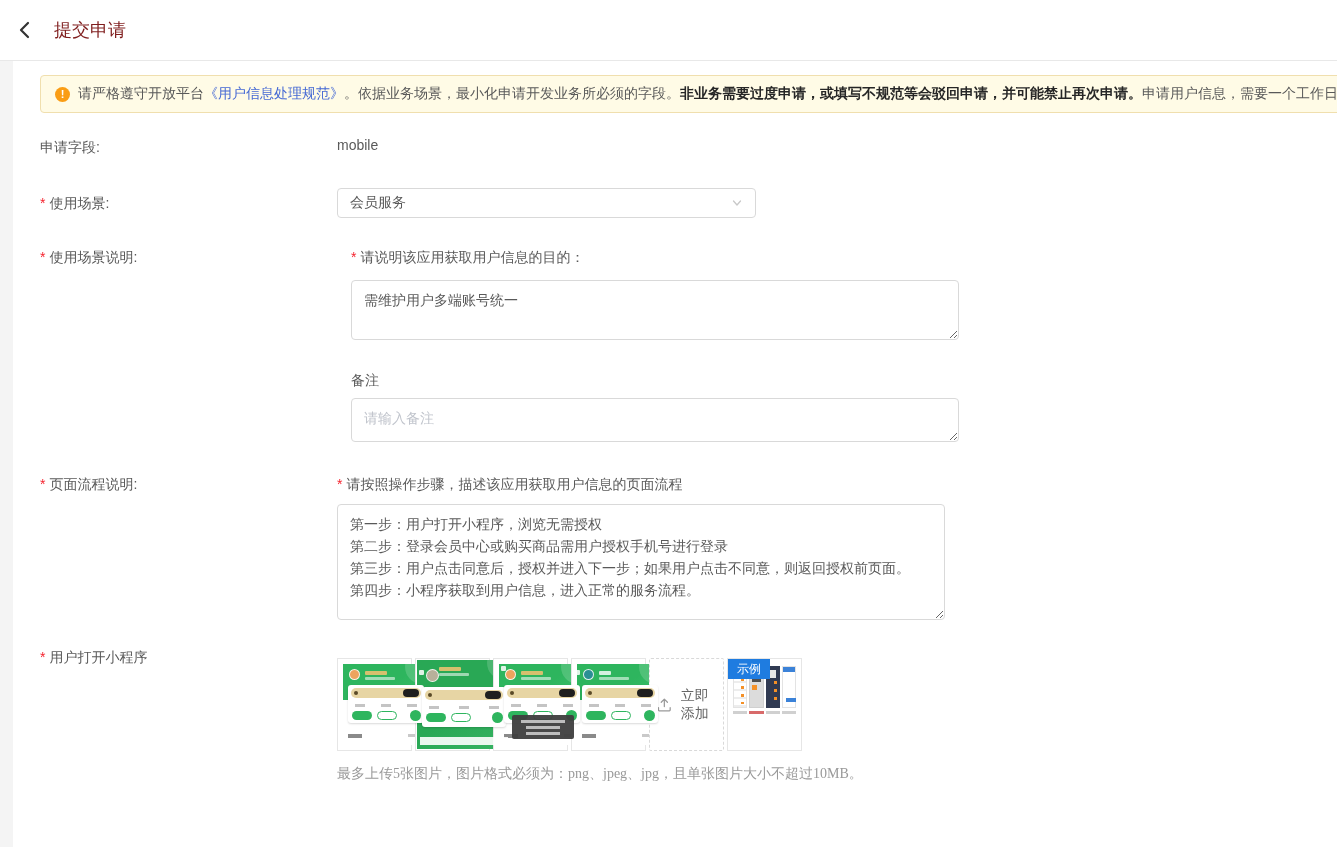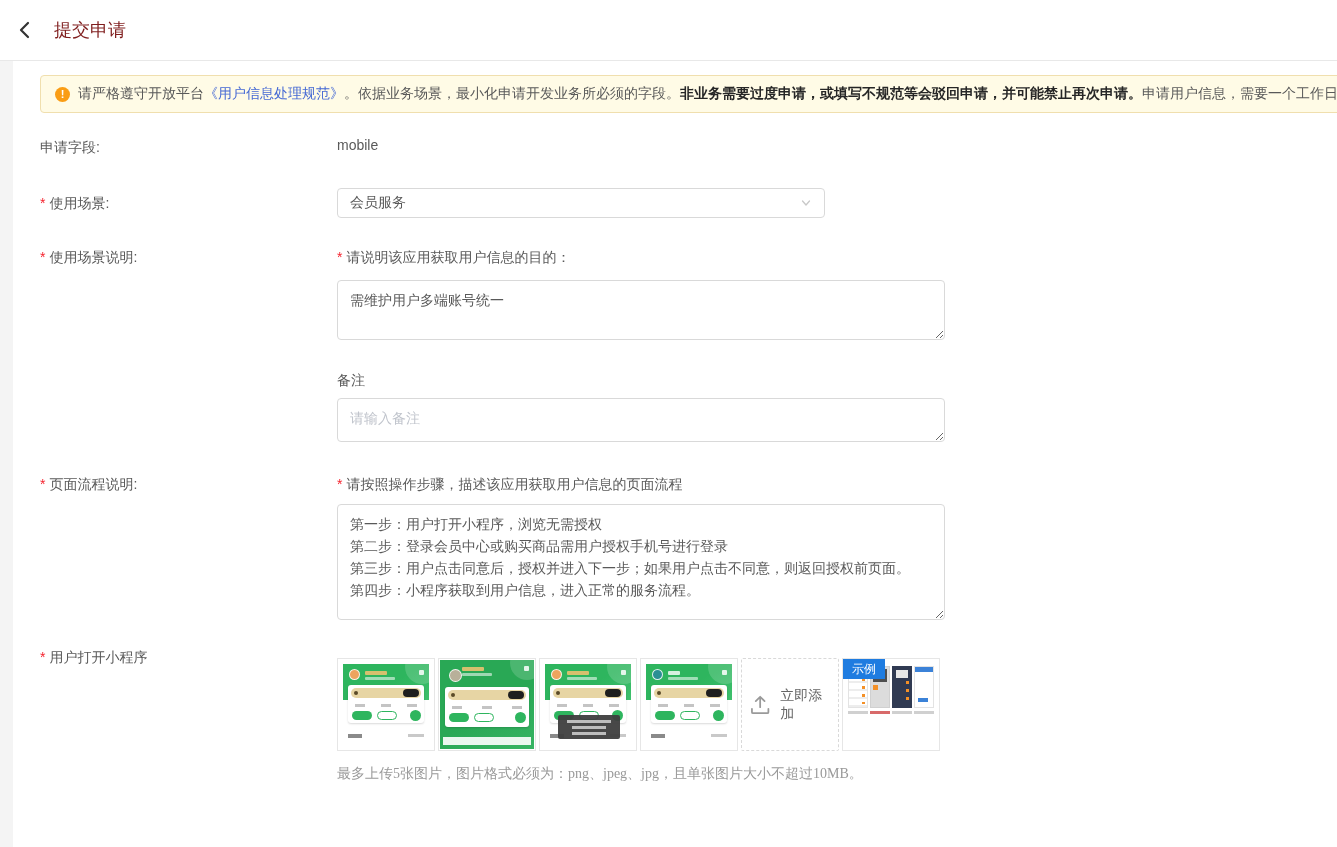--- a/index.html
+++ b/index.html
@@ -32,41 +32,41 @@
   .form-row { display:flex; align-items:flex-start; }
   .label-col { width:297px; flex:0 0 auto; font-size:14px; color:#595959;
     line-height:20px; padding-top:0; }
   .content-col { font-size:14px; color:#595959; }
   .req { color:#f5222d; margin-right:4px; }
   .sub-label { font-size:14px; color:#595959; line-height:20px; }
 
   .row-field   { margin-top:24px; }
   .row-scene   { margin-top:31px; }
   .row-scene .label-col { padding-top:5px; }
-  .row-desc    { margin-top:29px; }
+  .row-desc    { margin-top:29px;gap:14px; }
   .row-flow    { margin-top:32px; }
   .row-upload  { margin-top:27px; }
 
-  .select-box { width:488px; height:30px; border:1px solid #d9d9d9; border-radius:4px;
+  .select-box { width:419px; height:30px; border:1px solid #d9d9d9; border-radius:4px;
     background:#fff; display:flex; align-items:center; justify-content:space-between;
     padding:0 12px; cursor:pointer; }
   .select-value { font-size:14px; color:#595959; }
 
   textarea { display:block; width:608px; border:1px solid #d9d9d9; border-radius:4px;
     padding:8px 12px; font-size:14px; line-height:22px; color:#595959;
     font-family:"Liberation Sans","DejaVu Sans",sans-serif; resize:both; outline:none; }
   textarea::placeholder { color:#c0c4cc; }
   .ta-desc   { height:60px;  margin-top:13px; }
   .ta-remark { height:44px;  margin-top:8px; }
   .ta-flow   { height:116px; margin-top:10px; }
   .remark-label { margin-top:30px; }
 
   
   .thumbs { display:flex; gap:3px; margin-top:11px; }
-  .thumb { width:98px; height:93px; border:1px solid #e6e6e6; background:#fff;
+  .thumb { width:75px; height:93px; border:1px solid #e6e6e6; background:#fff;
     padding:5px; position:relative; cursor:pointer; }
   .thumb.add { border:1px dashed #d9d9d9; border-radius:2px; display:flex;
     flex-direction:row; align-items:center; justify-content:center; gap:7px; }
   .add-text { font-size:14px; color:#666; }
   .hint { margin-top:14px; font-size:14px; color:#999;font-family:Liberation Serif, serif; }
 
   
   .shot { position:relative; width:86px; height:81px; background:#fff; overflow:hidden; }
   .shot .hd { position:absolute; left:0; right:0; top:0; height:36px;
     background:linear-gradient(150deg,#2eb55e 55%,#3fc06d); }

